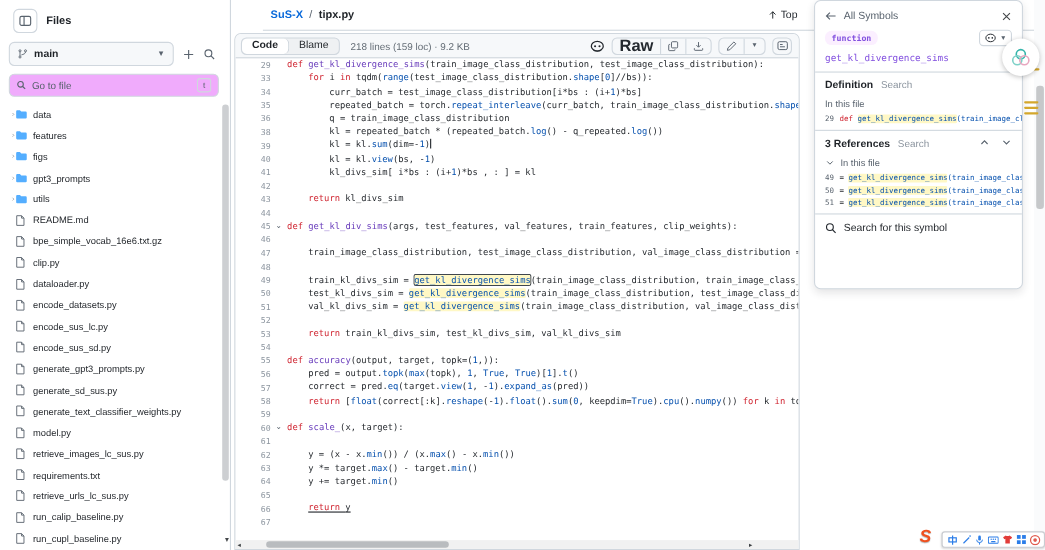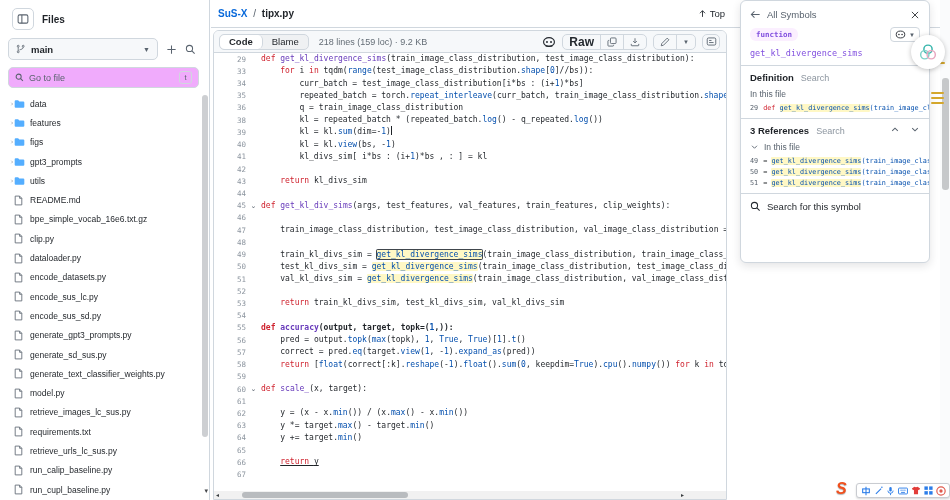--- a/index.html
+++ b/index.html
@@ -27,39 +27,39 @@
   .tree-item { height:19.3px; display:flex; align-items:center; font-size:8.5px; cursor:pointer; }
   .tree-item .chev { width:14px; padding-left:10px; color:#59636e; display:flex; align-items:center;}
   .tree-item.file .chev { visibility:hidden; }
   .tree-item .ticon { width:16px; display:flex; align-items:center; }
   .sb-scroll { position:absolute; right:1px; top:95px; width:6px; height:342px; background:#cdcfd2; border-radius:3px; }
   .sb-scroll-arrow { position:absolute; right:1px; bottom:5px; font-size:7px; color:#44474a; }
 
   
   .main { position:absolute; left:211px; top:0; right:0; height:500px; }
   .crumb-bar { height:28px; display:flex; align-items:center; padding:0 10px 0 7px;
-    border-bottom:1px solid #d0d7de; }
+    border-bottom:1px solid #d0d7de;margin-left:28px; }
   .crumb { font-size:10px; }
   .crumb .repo { color:#0969da; font-weight:600; cursor:pointer; }
   .crumb .sep { color:#59636e; margin:0 3px; }
   .crumb .file { font-weight:bold; }
   .top-link { margin-left:auto; margin-right:215px; font-size:9.5px; color:#24292f;
     display:flex; align-items:center; gap:3px; cursor:pointer; }
 
   .code-box { position:absolute; left:2px; top:30px; width:514px; height:470px;
     border:1px solid #d0d7de; border-radius:6px 6px 0 0; background:#fff; overflow:hidden; }
   .code-head { height:22px; background:#f6f8fa; border-bottom:1px solid #d0d7de;
     display:flex; align-items:center; padding:0 6px 0 5px; }
   .seg { display:flex; border:1px solid #d0d7de; border-radius:5px; overflow:hidden; height:16px; background:#eff1f3; }
   .seg .tab { font-size:9.5px; padding:0 9px; display:flex; align-items:center; cursor:pointer; }
   .seg .tab.active { background:#fff; font-weight:bold; border-right:1px solid #d0d7de; border-radius:5px; }
   .stats { font-size:9px; color:#646d76; margin-left:10px; }
   .head-right { margin-left:auto; display:flex; align-items:center; gap:6px; }
   .btn-group { display:flex; border:1px solid #d0d7de; border-radius:5px; overflow:hidden; height:16px; background:#f6f8fa; }
-  .btn-group .gbtn { padding:0 6px; display:flex; align-items:center; font-size:12px; font-weight:600;
+  .btn-group .gbtn { padding:0 6px; display:flex; align-items:center; font-size:15px; font-weight:600;
     border-right:1px solid #d0d7de; cursor:pointer; color:#24292f; }
   .btn-group .gbtn:last-child { border-right:none; }
   .sq-btn { width:18px; height:16px; border:1px solid #d0d7de; border-radius:5px; background:#f6f8fa;
     display:flex; align-items:center; justify-content:center; cursor:pointer; }
 
   .code-area { position:absolute; top:22px; left:0; right:0; bottom:8px; overflow:hidden; }
   .crow { height:12.23px; display:flex; align-items:center; }
   .crow .ln { width:32px; text-align:right; font-size:7.5px; color:#8c959f; flex:0 0 32px;
     font-family:"DejaVu Sans Mono","Liberation Mono",monospace; cursor:pointer; }
   .crow .fold { width:15px; flex:0 0 15px; color:#59636e; font-size:7px; text-align:center; line-height:8px; cursor:pointer;}
@@ -620,21 +620,21 @@
           <span class="src" style="padding-left: 19.2px;"><span class="tok-k">return </span><span class="tok-p">train_kl_divs_sim, test_kl_divs_sim, val_kl_divs_sim</span></span>
         </div>
         <div class="crow">
           <span class="ln">54</span>
           <span class="fold"></span>
           <span class="src" style="padding-left: 0px;"></span>
         </div>
         <div class="crow">
           <span class="ln">55</span>
           <span class="fold"></span>
-          <span class="src" style="padding-left: 0px; font-weight: bold;"><span class="tok-k">def </span><span class="tok-f">accuracy</span><span class="tok-p">(output, target, topk=(</span><span class="tok-b">1</span><span class="tok-p">,)):</span></span>
+          <span class="src" style="padding-left: 0px;"><span class="tok-k">def </span><span class="tok-f">accuracy</span><span class="tok-p">(output, target, topk=(</span><span class="tok-b">1</span><span class="tok-p">,)):</span></span>
         </div>
         <div class="crow">
           <span class="ln">56</span>
           <span class="fold"></span>
           <span class="src" style="padding-left: 19.2px;"><span class="tok-p">pred = output.</span><span class="tok-b">topk</span><span class="tok-p">(</span><span class="tok-b">max</span><span class="tok-p">(topk), </span><span class="tok-b">1</span><span class="tok-p">, </span><span class="tok-b">True</span><span class="tok-p">, </span><span class="tok-b">True</span><span class="tok-p">)[</span><span class="tok-b">1</span><span class="tok-p">].</span><span class="tok-b">t</span><span class="tok-p">()</span></span>
         </div>
         <div class="crow">
           <span class="ln">57</span>
           <span class="fold"></span>
           <span class="src" style="padding-left: 19.2px;"><span class="tok-p">correct = pred.</span><span class="tok-b">eq</span><span class="tok-p">(target.</span><span class="tok-b">view</span><span class="tok-p">(</span><span class="tok-b">1</span><span class="tok-p">, -</span><span class="tok-b">1</span><span class="tok-p">).</span><span class="tok-b">expand_as</span><span class="tok-p">(pred))</span></span>

